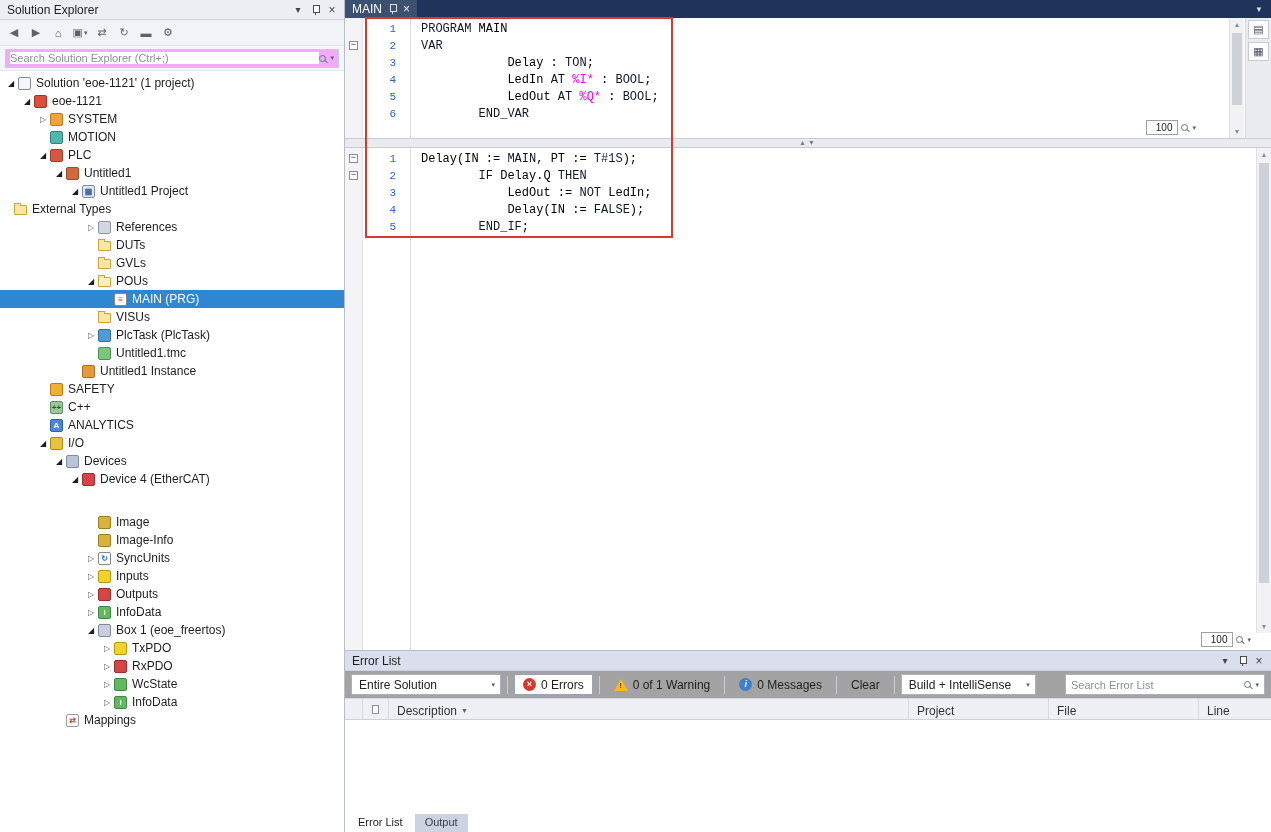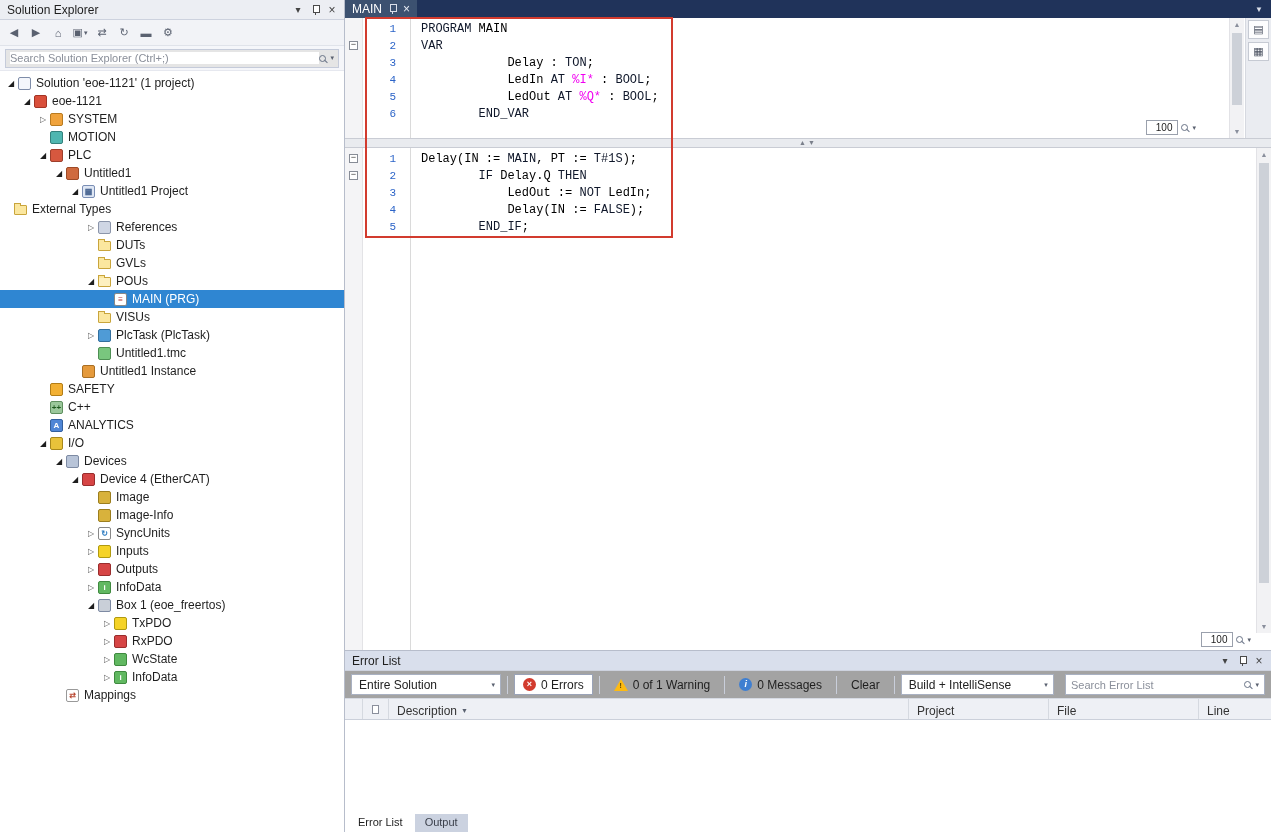--- a/index.html
+++ b/index.html
@@ -16,21 +16,21 @@
   .pin-v { position:relative; width:9px; height:12px; display:inline-block; }
   .pin-v::before { content:''; position:absolute; left:2px; top:1px; width:5px; height:6px; border:1px solid #4a4a4a; background:#fff; }
   .pin-v::after { content:''; position:absolute; left:4px; top:8px; width:1px; height:3px; background:#4a4a4a; }
   .close-x { font-size:12px; line-height:12px; }
 
   .se-toolbar { height:26px; background:#F2F3F7; border-bottom:1px solid #E0E3EA; display:flex; align-items:center; padding:0 4px; gap:2px; }
   .se-tool { height:20px; min-width:20px; display:flex; align-items:center; justify-content:center; color:#5a6170; font-size:11px; padding:0 2px; }
   .se-tool .caret { font-size:7px; margin-left:1px; color:#5a6170; }
 
   .se-search-row { height:25px; background:#F5F6FA; display:flex; align-items:center; padding:0 5px; border-bottom:1px solid #E6E8EF; }
-  .se-search { flex:1; height:19px; background:#e5e5e5; border:1px solid #C5CBDA; display:flex; align-items:center; padding:0 4px; }
+  .se-search { flex:1; height:19px; background:#f0abfc; border:1px solid #C5CBDA; display:flex; align-items:center; padding:0 4px; }
   .se-search input { flex:1; border:none; outline:none; font-size:11px; font-family:"Liberation Sans",sans-serif; color:#333; }
   .se-search input::placeholder { color:#8a8f9a; }
   .mag { width:7px; height:7px; border:1px solid #6a7487; border-radius:50%; position:relative; flex:none; margin-right:4px; }
   .mag::after { content:''; position:absolute; width:4px; height:1px; background:#6a7487; transform:rotate(45deg); right:-3px; bottom:-1px; }
   .search-caret { font-size:7px; color:#5a6170; }
 
   .tree { flex:1; overflow:hidden; background:#fff; padding-top:3px; }
   .tree-row { height:18px; display:flex; align-items:center; white-space:nowrap; cursor:default; }
   .tree-row.selected { background:#2F86D2; }
   .tree-row.selected .tree-label { color:#fff; }
@@ -94,21 +94,21 @@
 
   .annotation-rect { position:absolute; left:20px; top:17px; width:308px; height:221px; border:2px solid #D23B2E; z-index:10; pointer-events:none; }
 
   
   .error-panel { height:182px; flex:none; background:#fff; border-top:1px solid #B7BDCB; display:flex; flex-direction:column; }
   .error-panel .panel-title { background:#D9DFEC; }
   .el-toolbar { height:28px; flex:none; background:#a3a3a3; border-bottom:1px solid #D6DAE3; display:flex; align-items:center; padding:0 6px; }
   .combo { display:flex; align-items:center; border:1px solid #A9B1C2; background:#fff; height:21px; padding:0 5px 0 7px; font-size:12px; color:#222; }
   .combo .c-caret { margin-left:auto; font-size:7px; color:#5a6170; padding-left:6px; }
   .combo.scope { width:150px; }
-  .combo.buildf { width:153px; }
+  .combo.buildf { width:135px; }
   .tb-sep { width:1px; height:18px; background:#C9CEDA; margin:0 6px; flex:none; }
   .tb-item { display:flex; align-items:center; gap:5px; padding:0 8px; height:21px; font-size:12px; color:#1e1e1e; white-space:nowrap; }
   .tb-item.boxed { border:1px solid #9AA3B8; background:#fff; }
   .err-ico { width:13px; height:13px; border-radius:50%; background:#D23B2E; color:#fff; font-size:9px; font-weight:bold; text-align:center; line-height:13px; flex:none; }
   .err-ico::after { content:'×'; }
   .warn-ico { position:relative; width:14px; height:12px; flex:none; }
   .warn-ico::before { content:''; position:absolute; left:0; top:0; border-left:7px solid transparent; border-right:7px solid transparent; border-bottom:12px solid #FDBA12; }
   .warn-ico::after { content:'!'; position:absolute; left:0; right:0; top:2px; text-align:center; font-size:8px; font-weight:bold; color:#6b4e00; }
   .info-ico { width:13px; height:13px; border-radius:50%; background:#3F7FD1; color:#fff; font-size:9px; font-style:italic; font-weight:bold; text-align:center; line-height:13px; flex:none; }
   .info-ico::after { content:'i'; }
@@ -290,21 +290,21 @@
         <div class="tree-row" style="padding-left: 52px;">
           <span class="tree-arrow exp">◢</span>
           <span class="tree-icon" style="background: rgb(184, 196, 216); border: 1px solid rgb(125, 138, 163);"></span>
           <span class="tree-label">Devices</span>
         </div>
         <div class="tree-row" style="padding-left: 68px;">
           <span class="tree-arrow exp">◢</span>
           <span class="tree-icon" style="background: rgb(214, 69, 69); border: 1px solid rgb(153, 45, 45);"></span>
           <span class="tree-label">Device 4 (EtherCAT)</span>
         </div>
-        <div class="tree-row" style="padding-left: 84px;">
+        <div class="tree-row" style="padding-left: 84px; margin-top: 25px;">
           <span class="tree-arrow"></span>
           <span class="tree-icon" style="background: rgb(216, 178, 60); border: 1px solid rgb(156, 126, 30);"></span>
           <span class="tree-label">Image</span>
         </div>
         <div class="tree-row" style="padding-left: 84px;">
           <span class="tree-arrow"></span>
           <span class="tree-icon" style="background: rgb(216, 178, 60); border: 1px solid rgb(156, 126, 30);"></span>
           <span class="tree-label">Image-Info</span>
         </div>
         <div class="tree-row" style="padding-left: 84px;">

